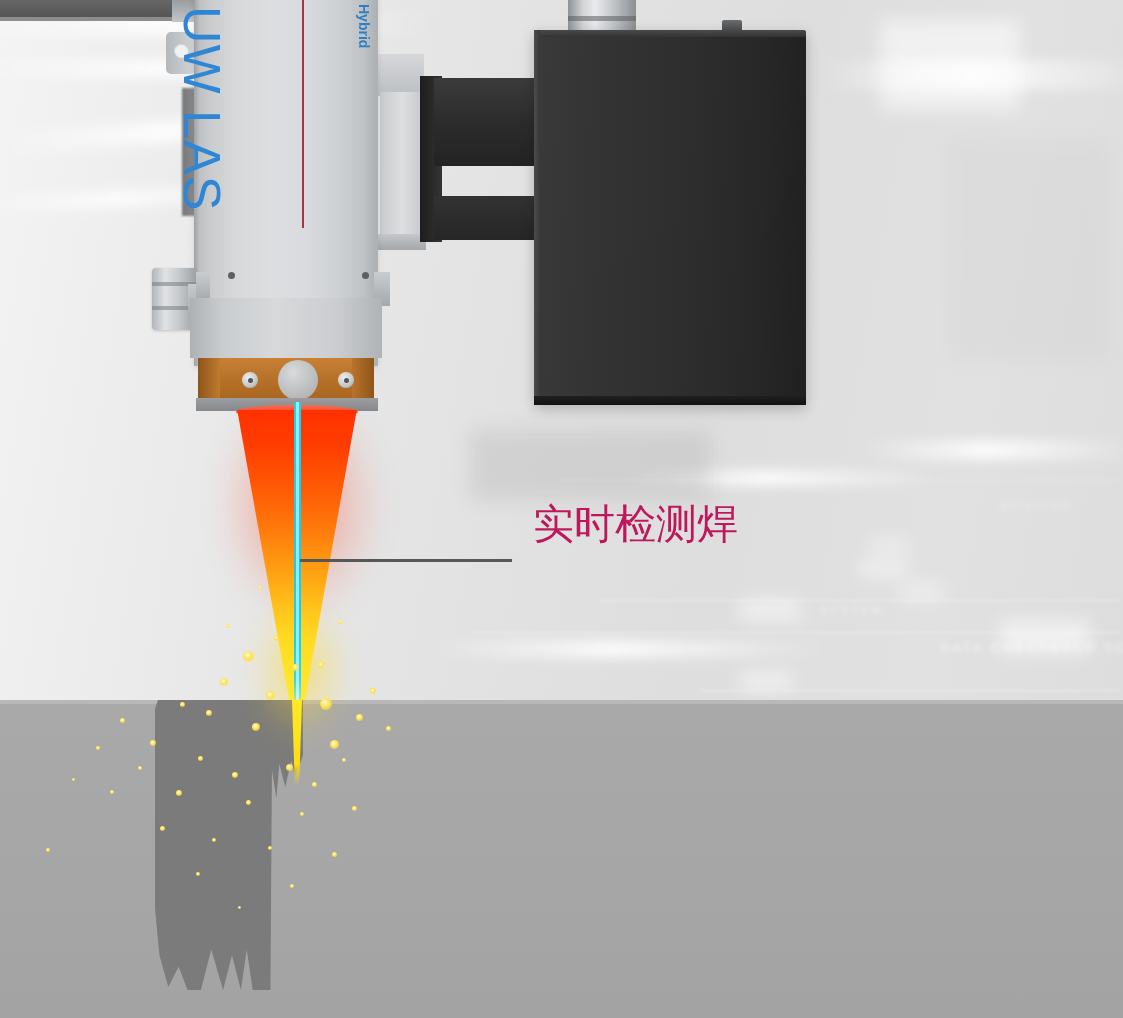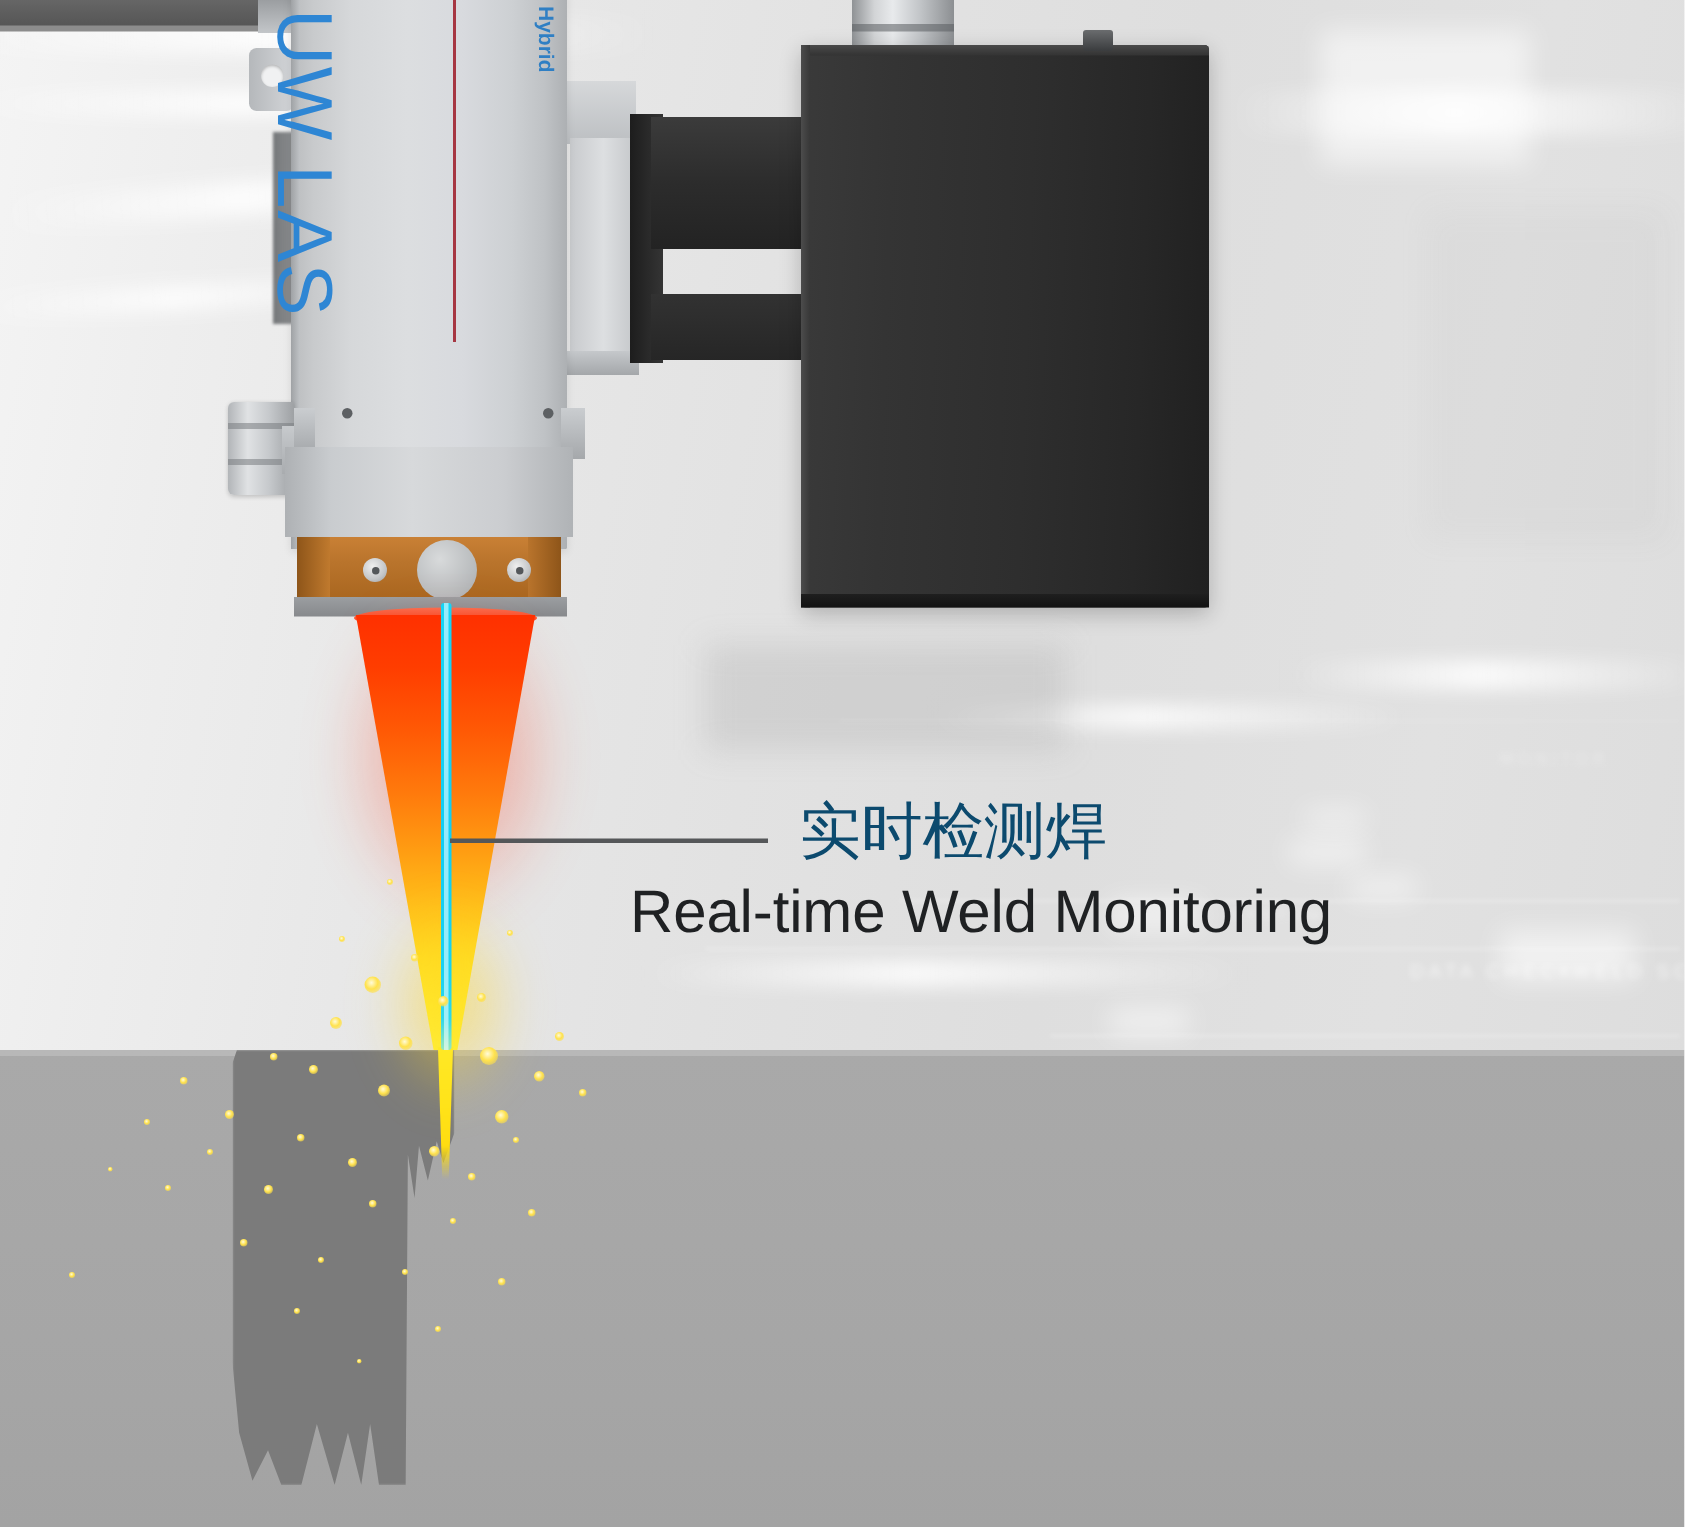--- a/index.html
+++ b/index.html
@@ -424,24 +424,24 @@
 
   
   .leader-line {
     position: absolute;
     left: 300px; top: 559px;
     width: 212px; height: 3px;
     background: #555759;
   }
   .callout-cn {
     position: absolute;
-    left: 533px; top: 534px;
+    left: 533px; top: 504px;
     font-size: 41px;
     line-height: 1.02;
-    color: #0c4a6e;
+    color: #be185d;
     white-space: nowrap;
     font-family: "DejaVu Sans", "Liberation Sans", sans-serif;
   }
   .callout-en {
     position: absolute;
     left: 420px; top: 586px;
     font-size: 40px;
     line-height: 1.1;
     color: #1f2123;
     letter-spacing: -0.1px;
@@ -584,15 +584,14 @@
   <div class="spark" style="left:318px;top:662px;width:6px;height:6px;"></div>
   <div class="spark" style="left:274px;top:636px;width:5px;height:5px;"></div>
   <div class="spark" style="left:226px;top:624px;width:4px;height:4px;"></div>
   <div class="spark" style="left:338px;top:620px;width:4px;height:4px;"></div>
   <div class="spark" style="left:258px;top:586px;width:4px;height:4px;"></div>
   <div class="spark" style="left:370px;top:688px;width:6px;height:6px;"></div>
   <div class="spark" style="left:386px;top:726px;width:5px;height:5px;"></div>
 
   <div class="leader-line"></div>
   <div class="callout-cn">实时检测焊</div>
-  <div class="callout-en">Real-time Weld Monitoring</div>
 
 </div>
 
 </body></html>

